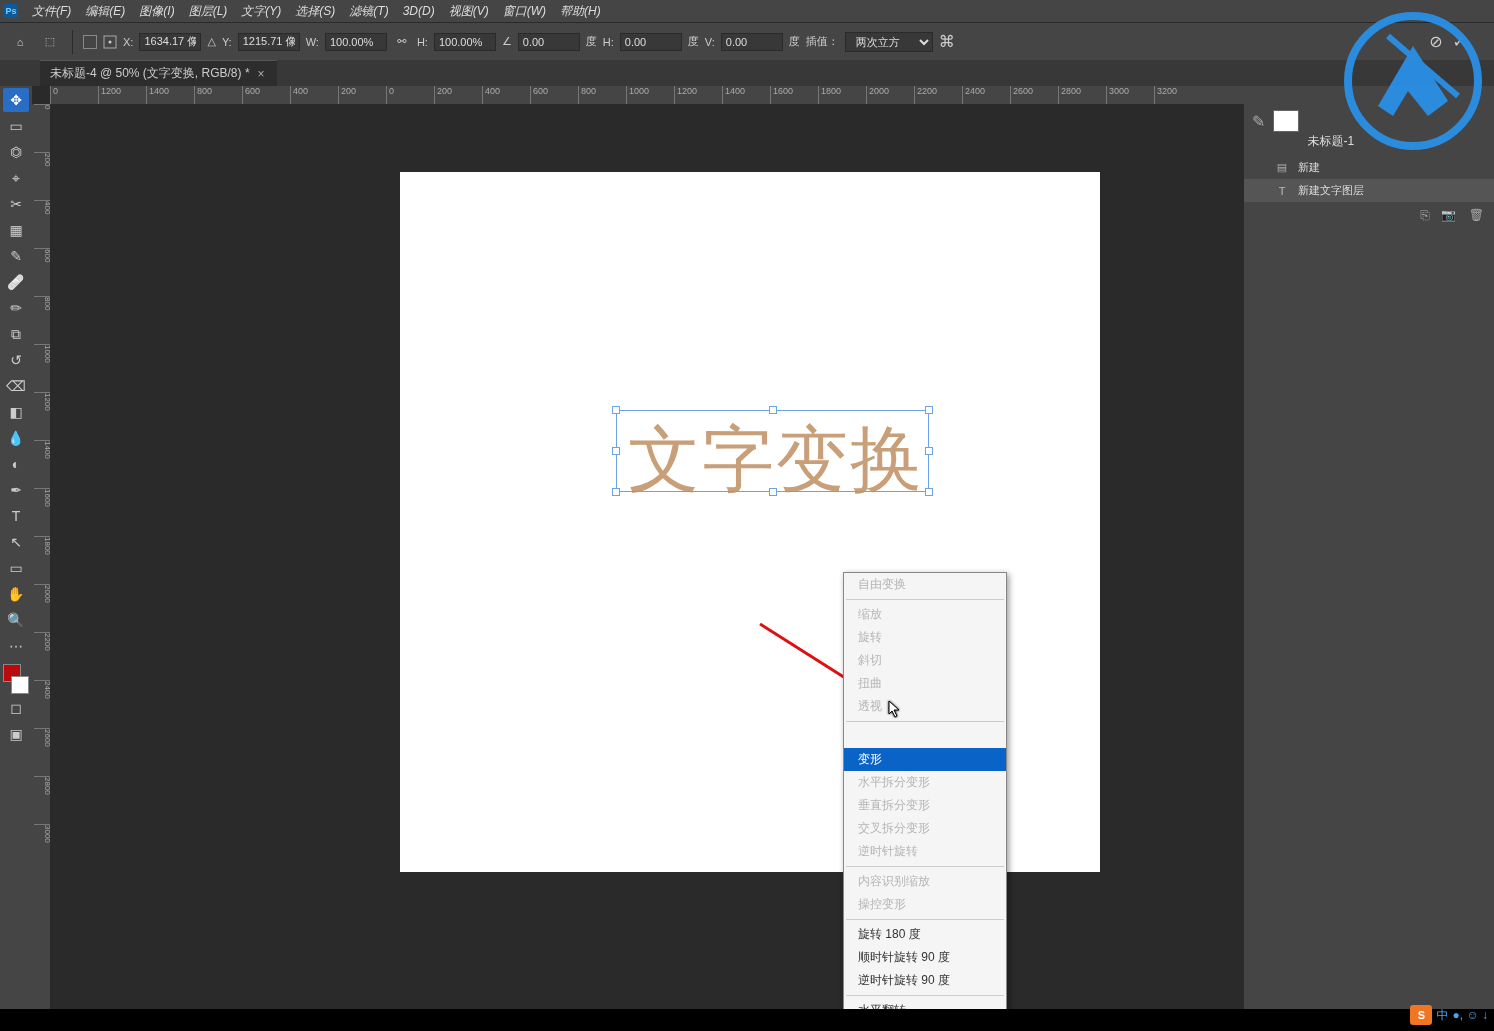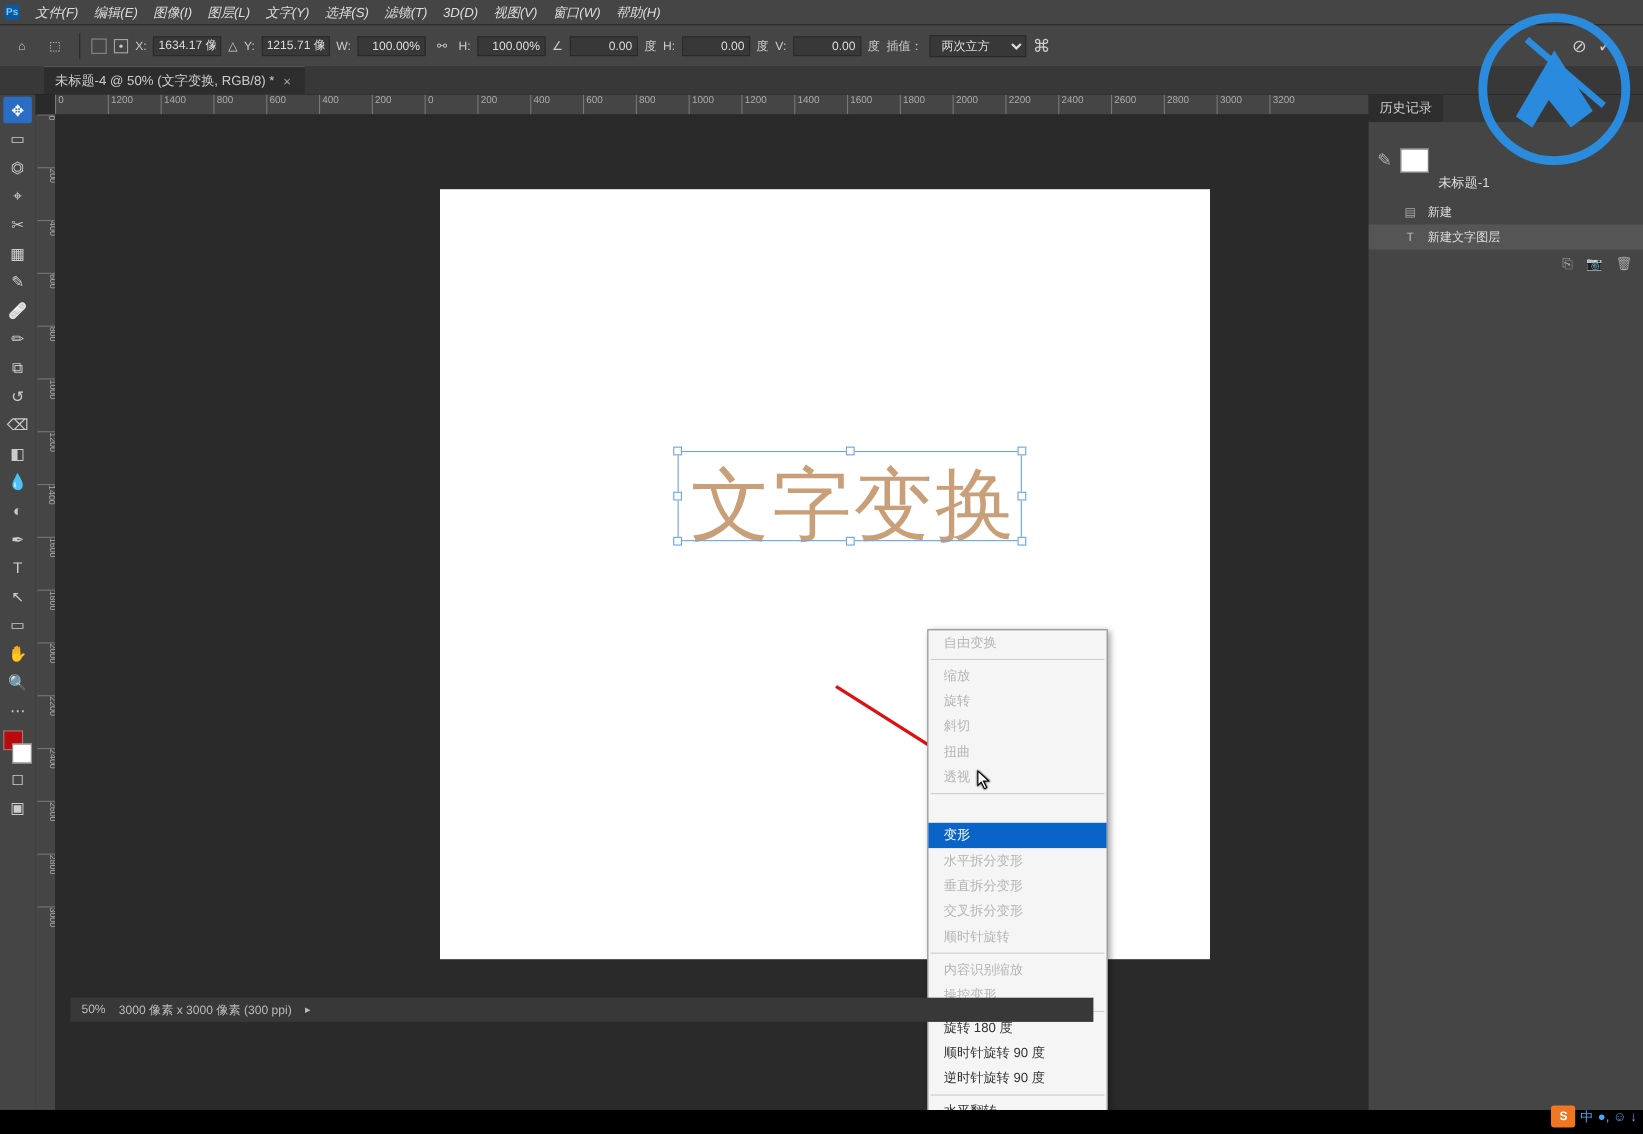--- a/index.html
+++ b/index.html
@@ -8,21 +8,21 @@
 
 .menubar { background: #454545; height: 22px; display: flex; align-items: center; padding: 0 4px; color: #ddd; font-size: 12px; gap: 2px; }
 .menubar .ps-icon { width: 14px; height: 14px; background: #0a5a9c; border-radius: 2px; display: flex; align-items: center; justify-content: center; font-size: 9px; color: #7fc9f7; font-weight: bold; margin-right: 6px; }
 .menubar .menu-item { padding: 2px 6px; cursor: default; font-style: italic; }
 
 
 .options-bar { background: #454545; height: 38px; display: flex; align-items: center; padding: 0 8px; color: #ccc; font-size: 11px; gap: 6px; border-top: 1px solid #2a2a2a; }
 .options-bar .home-icon, .options-bar .tool-icon { width: 24px; height: 24px; display: flex; align-items: center; justify-content: center; color: #ccc; }
 .options-bar .sep { width: 1px; height: 24px; background: #2a2a2a; margin: 0 4px; }
 .options-bar .checkbox { width: 14px; height: 14px; border: 1px solid #888; }
-.options-bar input { background: #383838; border: 1px solid #2a2a2a; color: #ddd; font-size: 11px; padding: 2px 4px; width: 62px; text-align: right; }
+.options-bar input { background: #383838; border: 1px solid #2a2a2a; color: #ddd; font-size: 11px; padding: 2px 4px; width: 62px; text-align: left; }
 .options-bar .link-icon { width: 18px; height: 18px; display: flex; align-items: center; justify-content: center; }
 .options-bar select { background: #383838; border: 1px solid #2a2a2a; color: #ddd; font-size: 11px; padding: 2px 16px 2px 6px; }
 .options-bar .check-cancel { display: flex; gap: 10px; margin-left: auto; margin-right: 20px; }
 
 
 .tabbar { background: #383838; height: 26px; display: flex; align-items: flex-end; padding-left: 40px; }
 .tabbar .tab { background: #2d2d2d; color: #ccc; font-size: 12px; padding: 4px 12px 4px 10px; display: flex; align-items: center; gap: 8px; border-top: 1px solid #555; }
 .tabbar .tab .close { color: #aaa; font-size: 12px; }
 
 
@@ -263,52 +263,44 @@
             <div class="item disabled">缩放</div>
             <div class="item disabled">旋转</div>
             <div class="item disabled">斜切</div>
             <div class="item disabled">扭曲</div>
             <div class="item disabled">透视</div>
             <div class="divider"></div>
             <div class="item selected">变形</div>
             <div class="item disabled">水平拆分变形</div>
             <div class="item disabled">垂直拆分变形</div>
             <div class="item disabled">交叉拆分变形</div>
-            <div class="item disabled">顺时针旋转</div>
+            <div class="item disabled">逆时针旋转</div>
             <div class="divider"></div>
             <div class="item disabled">内容识别缩放</div>
             <div class="item disabled">操控变形</div>
             <div class="divider"></div>
             <div class="item">旋转 180 度</div>
             <div class="item">顺时针旋转 90 度</div>
             <div class="item">逆时针旋转 90 度</div>
             <div class="divider"></div>
             <div class="item">水平翻转</div>
             <div class="item">垂直翻转</div>
           </div>
 
         <div class="cursor">
           <svg width="14" height="18">
               <path d="M1,1 L1,14 L4,11 L7,17 L9,16 L6,10 L11,10 Z" fill="#fff" stroke="#000" stroke-width="1"></path>
             </svg>
         </div>
       </div>
     </div>
 
-    <div class="statusbar">
-      <span>50%</span>
-      <span>3000 像素 x 3000 像素 (300 ppi)</span>
-      <span class="dd">▸</span>
-    </div>
   </div>
 
   <div class="right-panels">
-    <div style="display:flex;">
-        <div class="panel-tab">历史记录</div>
-      </div>
     <div class="history-panel">
       <div class="history-header">
         <span style="color:#aaa;">✎</span>
         <div class="thumb"></div>
         <span class="name">未标题-1</span>
       </div>
       <div class="history-item">
         <span class="icon">▤</span>
         <span>新建</span>
       </div>

